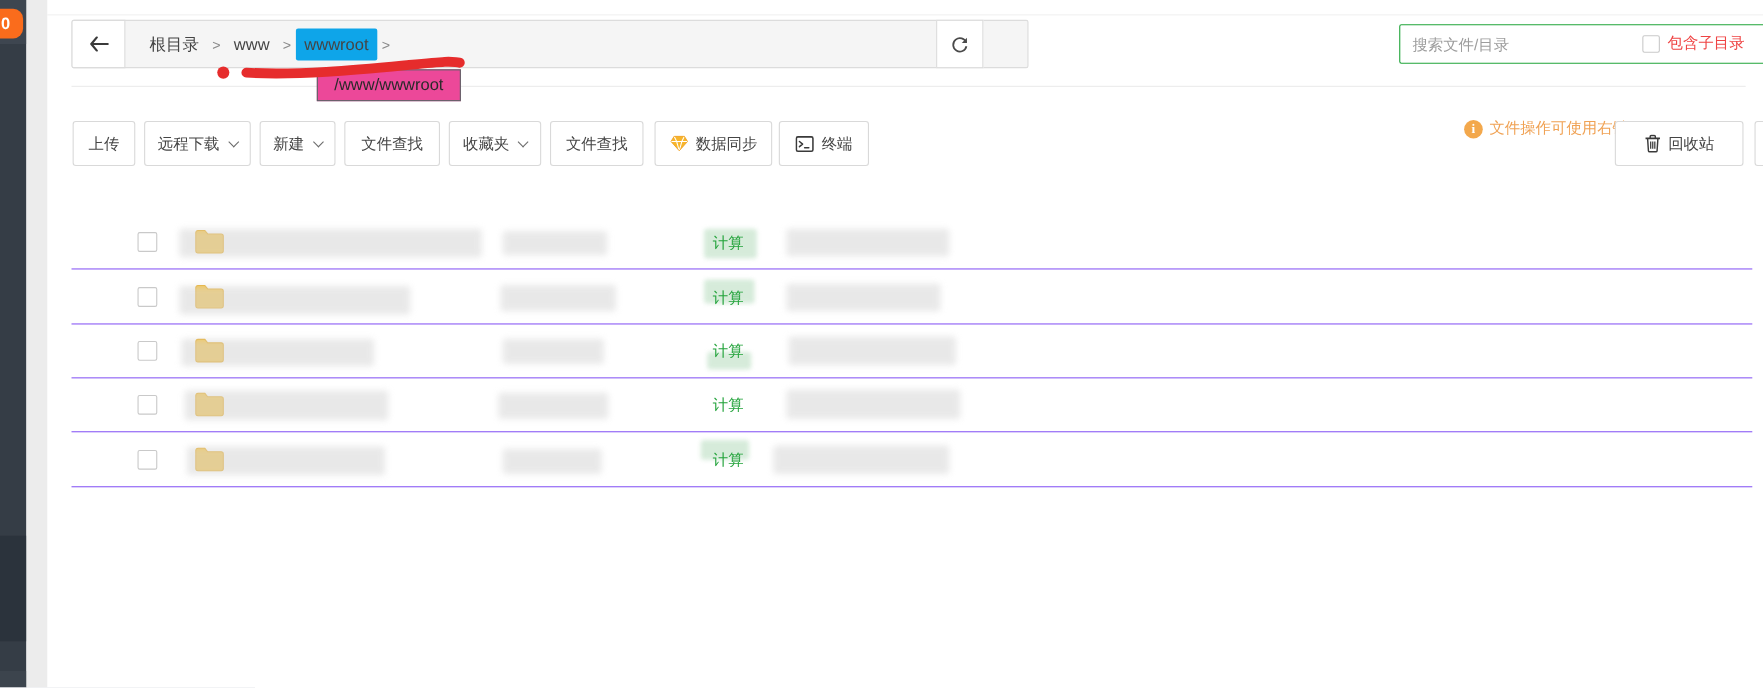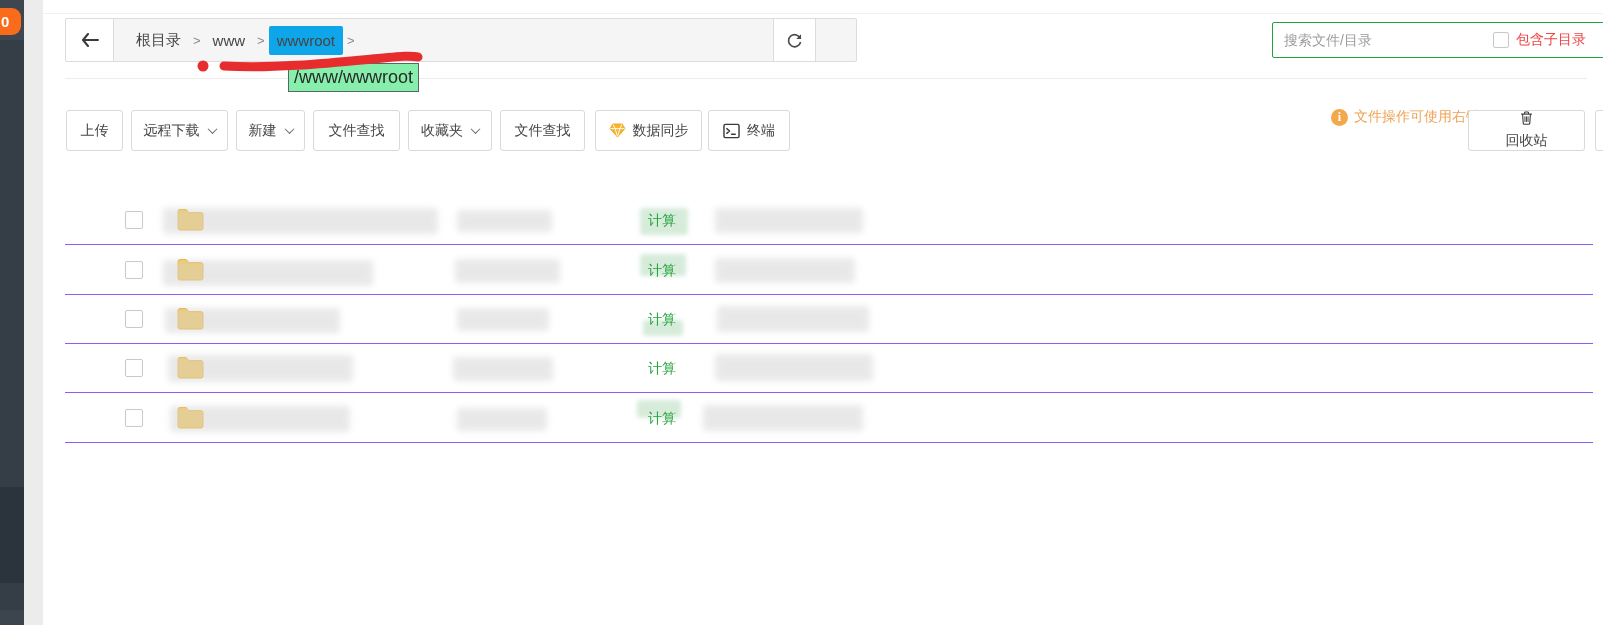--- a/index.html
+++ b/index.html
@@ -15,34 +15,34 @@
            border-radius:0 9px 9px 0; color:#fff; font-weight:bold; font-size:15px;
            display:flex; align-items:center; justify-content:flex-start; padding-left:1px; }
   .gutter { position:absolute; left:24px; top:0; width:19px; height:625px; background:#ececec; }
 
   
   #card { position:absolute; left:43px; top:0; width:1560px; height:625px; background:#ffffff; }
   .card-topline { position:absolute; left:0; top:13px; width:1560px; height:1px; background:#f1f1f1; }
   .sec-divider { position:absolute; left:22px; top:78px; width:1522px; height:1px; background:#ececec; }
 
   
-  #crumbbar { position:absolute; left:22px; top:18px; width:792px; height:44px; background:#f5f5f5;
+  #crumbbar { position:absolute; left:22px; top:18px; width:870px; height:44px; background:#f5f5f5;
               border:1px solid #dcdcdc; border-radius:2px; display:flex; align-items:center; }
   #backbtn { position:absolute; left:-1px; top:-1px; width:49px; height:44px; background:#fff;
              border:1px solid #dcdcdc; border-radius:2px 0 0 2px; display:flex; align-items:center; justify-content:center; cursor:pointer; }
   #crumbs { display:flex; align-items:center; margin-left:62px; font-size:15px; color:#454545; }
   .crumb { padding:6px 8px; cursor:pointer; border-radius:2px; }
   .crumb.current { background:#0ea5e9; }
   .crumb-sep { color:#8a8a8a; margin:0 4px; font-size:13px; }
   #refreshbtn { position:absolute; right:40px; top:-1px; width:43px; height:44px; background:#fff;
                 border:1px solid #dcdcdc; display:flex; align-items:center; justify-content:center; cursor:pointer; }
 
   
-  #tooltip { position:absolute; left:288px; top:63px; width:131px; height:29px; background:#86efac;
-             border:1px solid #5f6368; font-size:18px; color:#2a2a2a;
+  #tooltip { position:absolute; left:288px; top:63px; width:131px; height:29px; background:#ec4899;
+             border:1px solid #5f6368; font-size:15px; color:#2a2a2a;
              display:flex; align-items:center; justify-content:center; z-index:30; }
   #marker { position:absolute; left:0; top:0; width:1603px; height:625px; pointer-events:none; z-index:31; }
 
   
   #searchbox { position:absolute; left:1272px; top:22px; width:360px; height:36px; background:#fff;
                border:1px solid #20a53a; border-radius:2px; display:flex; align-items:center; }
   #searchbox input { border:none; outline:none; font-size:14px; color:#333; width:200px; margin-left:11px; background:transparent; }
   #searchbox input::placeholder { color:#9d9d9d; }
   .inc-sub { position:absolute; left:220px; display:flex; align-items:center; }
   .cb { width:16px; height:16px; border:1px solid #c9c9c9; border-radius:2px; background:#fff; }
@@ -155,21 +155,21 @@
         <path d="M4 6 L7 8.5 L4 11" stroke="#3a3a3a" stroke-width="1.5" fill="none" stroke-linecap="round" stroke-linejoin="round"></path>
         <path d="M9 12 H13" stroke="#3a3a3a" stroke-width="1.5" stroke-linecap="round"></path>
       </svg>
       <span>终端</span>
     </div>
 
     <div id="tip">
       <span class="info-ic">i</span>
       <span class="txt">文件操作可使用右键</span>
     </div>
-    <div class="tbtn" style="left:1425px;width:117px;flex-direction:column;">
+    <div class="tbtn" style="left:1425px;width:117px;">
       <svg width="15" height="17" viewBox="0 0 16 18">
         <path d="M1 4 H15" stroke="#3a3a3a" stroke-width="1.5"></path>
         <path d="M5.5 4 V2.2 A1 1 0 0 1 6.5 1.2 H9.5 A1 1 0 0 1 10.5 2.2 V4" stroke="#3a3a3a" stroke-width="1.4" fill="none"></path>
         <path d="M3 4 L3.8 16 A1.2 1.2 0 0 0 5 17 H11 A1.2 1.2 0 0 0 12.2 16 L13 4" stroke="#3a3a3a" stroke-width="1.4" fill="none"></path>
         <path d="M6 7 V14 M8 7 V14 M10 7 V14" stroke="#3a3a3a" stroke-width="1.2"></path>
       </svg>
       <span>回收站</span>
     </div>
     <div class="tbtn" style="left:1552px;width:30px;"></div>
 

